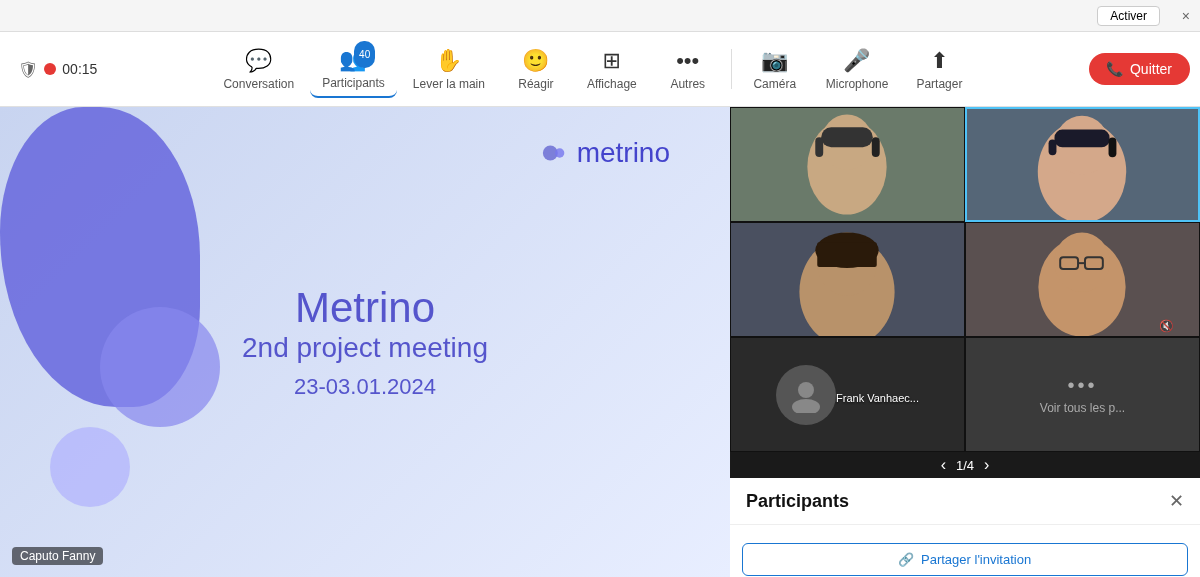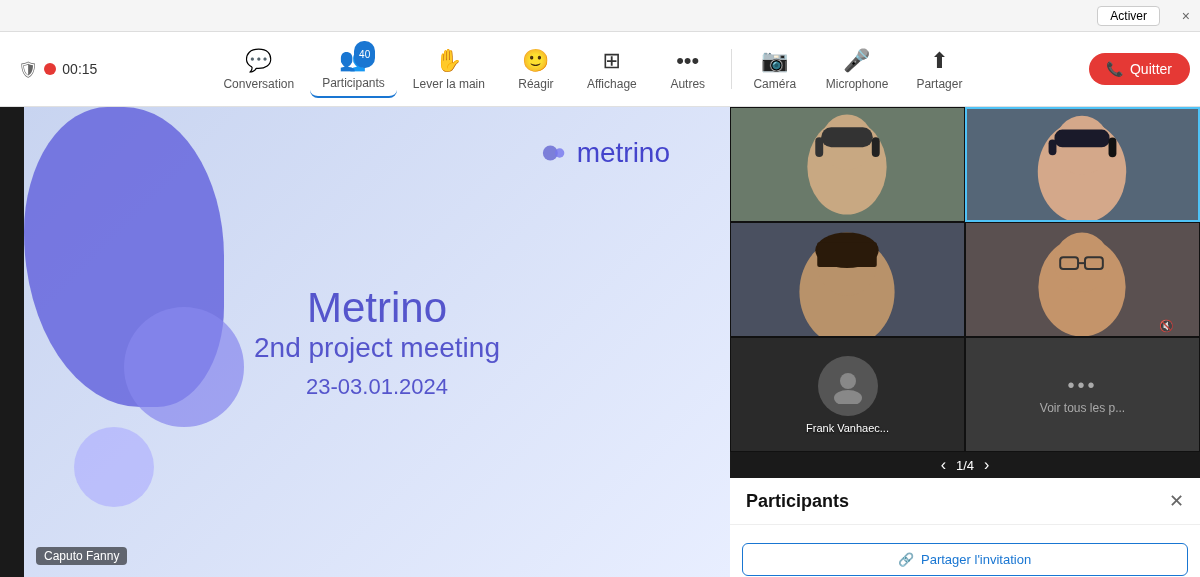--- a/index.html
+++ b/index.html
@@ -118,21 +118,20 @@
       display: flex;
       height: calc(577px - 32px - 75px);
     }
 
     
     .presentation-area {
       flex: 1;
       background: #e8e8f0;
       position: relative;
       overflow: hidden;
-      margin-left: 24px;
     }
     .presentation-content {
       width: 100%;
       height: 100%;
       background: linear-gradient(135deg, #c8d4f0 0%, #e8eeff 100%);
       display: flex;
       align-items: center;
       justify-content: center;
       position: relative;
     }
@@ -469,21 +468,21 @@
           <ellipse cx="117" cy="40" rx="28" ry="30" fill="#c4946a"></ellipse>
           <rect x="95" y="35" width="18" height="12" rx="3" fill="none" stroke="#333" stroke-width="2"></rect>
           <rect x="120" y="35" width="18" height="12" rx="3" fill="none" stroke="#333" stroke-width="2"></rect>
           <line x1="113" y1="41" x2="120" y2="41" stroke="#333" stroke-width="2"></line>
 
           <text x="195" y="108" fill="white" font-size="12" opacity="0.8">🔇</text>
         </svg>
       </div>
 
       <div class="video-cell" style="background: #2a2a2a;">
-        <div style="display:flex;flex-direction:column;align-items:center;justify-content:center;width:100%;height:100%;">
+        <div style="display:flex;flex-direction:row;align-items:center;justify-content:center;width:100%;height:100%;">
           <div class="video-placeholder">
             <svg width="36" height="36" viewBox="0 0 36 36">
               <circle cx="18" cy="13" r="8" fill="#888"></circle>
               <ellipse cx="18" cy="30" rx="14" ry="8" fill="#888"></ellipse>
             </svg>
           </div>
           <span class="video-name" style="position:static;margin-top:6px;">Frank Vanhaec...</span>
         </div>
       </div>
 

